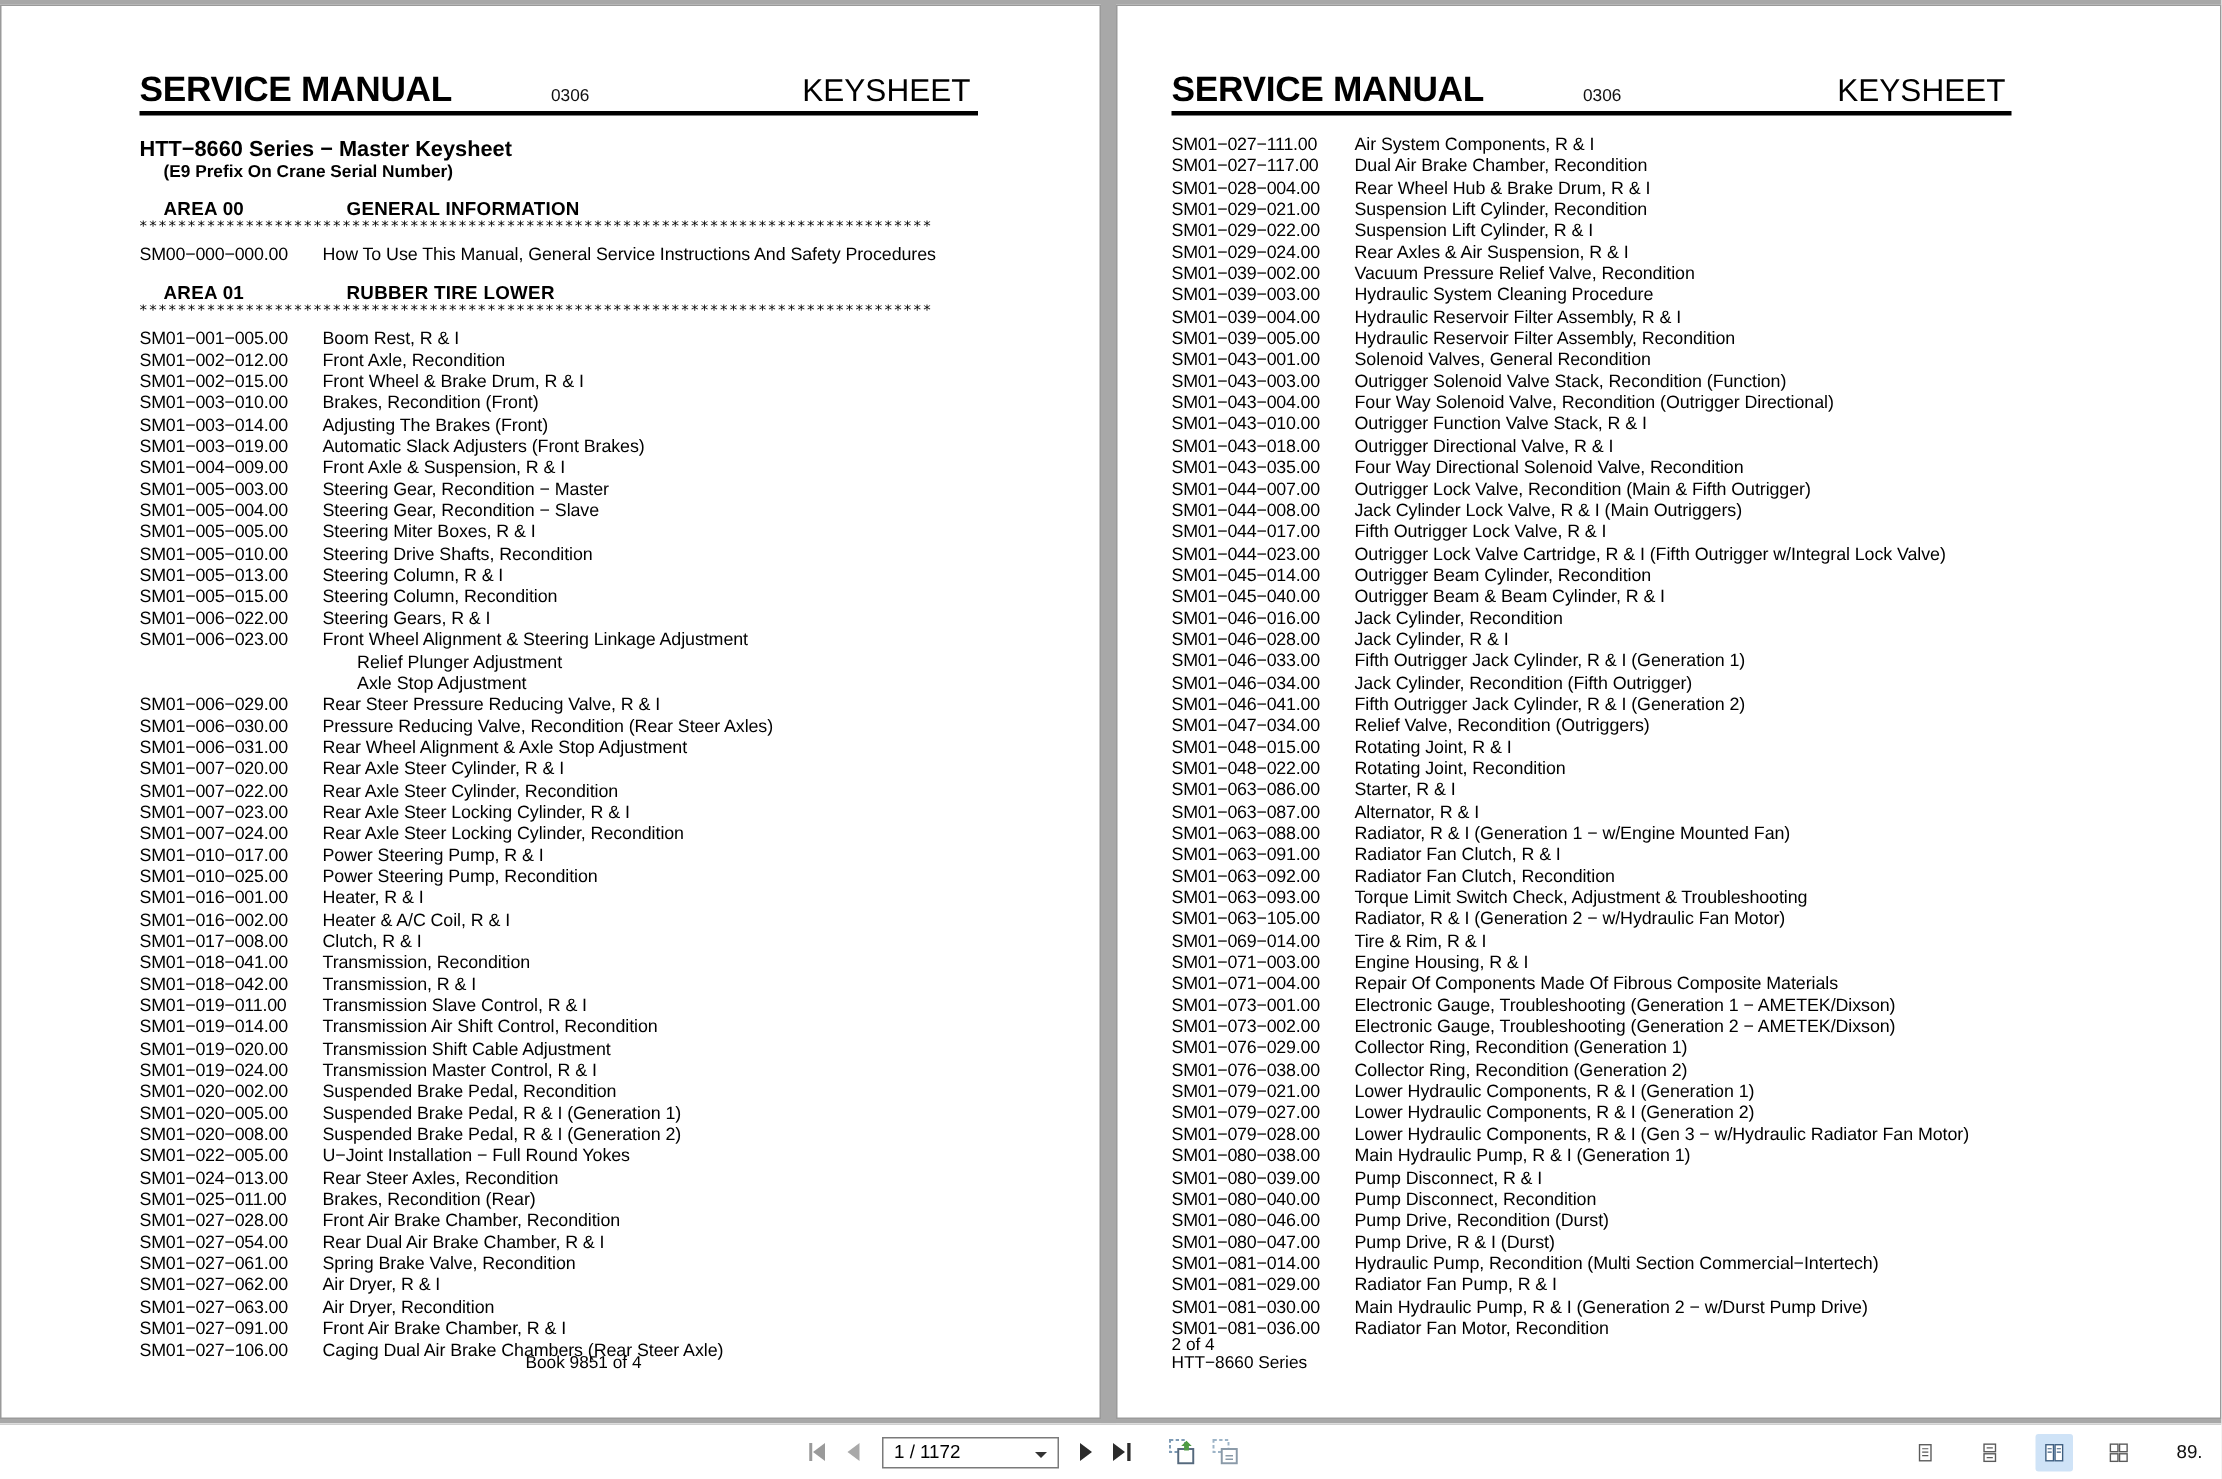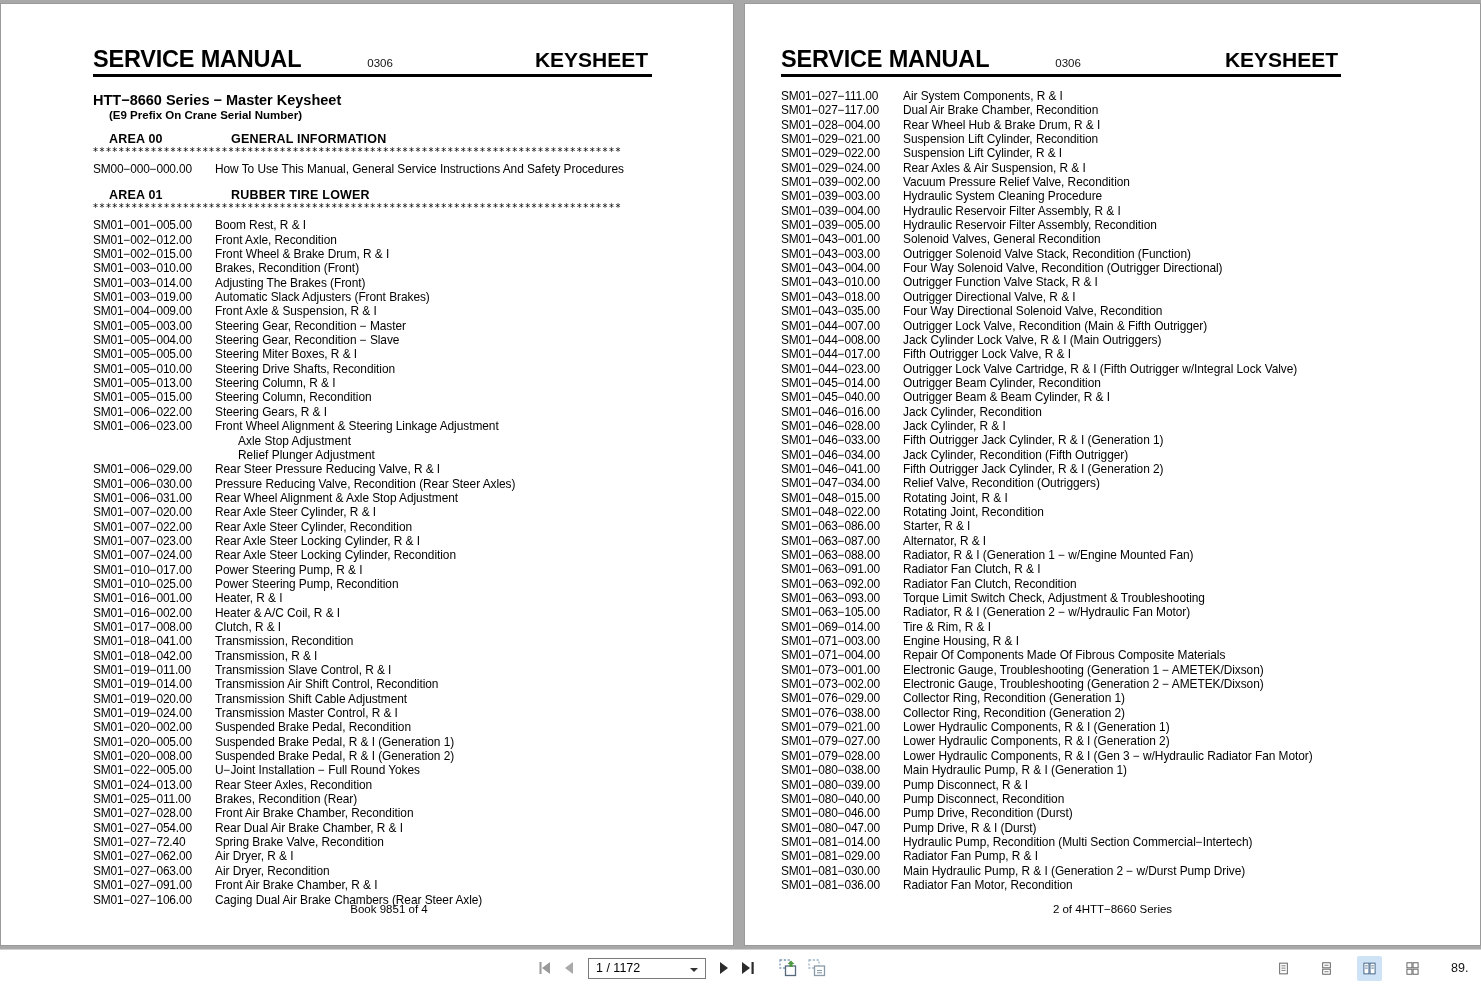--- a/index.html
+++ b/index.html
@@ -57,21 +57,21 @@
     color: #000;
     white-space: nowrap;
   }
   .sm-code {
     font-size: 11.5px;
     color: #111;
     font-weight: normal;
   }
   .sm-keysheet {
     font-size: 21px;
-    font-weight: bold;
+    font-weight: normal;
     letter-spacing: 0px;
     color: #000;
     white-space: nowrap;
   }
   .rule {
     position: absolute;
     height: 3px;
     background: #000;
   }
 
@@ -140,21 +140,21 @@
   .page-footer {
     position: absolute;
     bottom: 30px;
     left: 92px;
     right: 48px;
     display: flex;
     justify-content: center;
     font-size: 11.5px;
     color: #000;
   }
-  .page-footer.right { left: 36px; right: 36px; }
+  .page-footer.right { left: 36px; right: 36px; flex-direction: column; }
 
   
   .toolbar {
     flex: 0 0 37px;
     height: 37px;
     width: 1481px;
     background: #ffffff;
     border-top: 1px solid #cfcfcf;
     display: flex;
     align-items: center;
@@ -325,22 +325,22 @@
                   <span class="desc">Steering Column, Recondition</span>
                 </div>
                 <div class="entry">
                   <span class="code">SM01−006−022.00</span>
                   <span class="desc">Steering Gears, R &amp; I</span>
                 </div>
                 <div class="entry">
                   <span class="code">SM01−006−023.00</span>
                   <span class="desc">Front Wheel Alignment &amp; Steering Linkage Adjustment</span>
                 </div>
+                <div class="subentry">Relief Plunger Adjustment</div>
                 <div class="subentry">Axle Stop Adjustment</div>
-                <div class="subentry">Relief Plunger Adjustment</div>
                 <div class="entry">
                   <span class="code">SM01−006−029.00</span>
                   <span class="desc">Rear Steer Pressure Reducing Valve, R &amp; I</span>
                 </div>
                 <div class="entry">
                   <span class="code">SM01−006−030.00</span>
                   <span class="desc">Pressure Reducing Valve, Recondition (Rear Steer Axles)</span>
                 </div>
                 <div class="entry">
                   <span class="code">SM01−006−031.00</span>
@@ -432,21 +432,21 @@
                 </div>
                 <div class="entry">
                   <span class="code">SM01−027−028.00</span>
                   <span class="desc">Front Air Brake Chamber, Recondition</span>
                 </div>
                 <div class="entry">
                   <span class="code">SM01−027−054.00</span>
                   <span class="desc">Rear Dual Air Brake Chamber, R &amp; I</span>
                 </div>
                 <div class="entry">
-                  <span class="code">SM01−027−72.40</span>
+                  <span class="code">SM01−027−061.00</span>
                   <span class="desc">Spring Brake Valve, Recondition</span>
                 </div>
                 <div class="entry">
                   <span class="code">SM01−027−062.00</span>
                   <span class="desc">Air Dryer, R &amp; I</span>
                 </div>
                 <div class="entry">
                   <span class="code">SM01−027−063.00</span>
                   <span class="desc">Air Dryer, Recondition</span>
                 </div>

